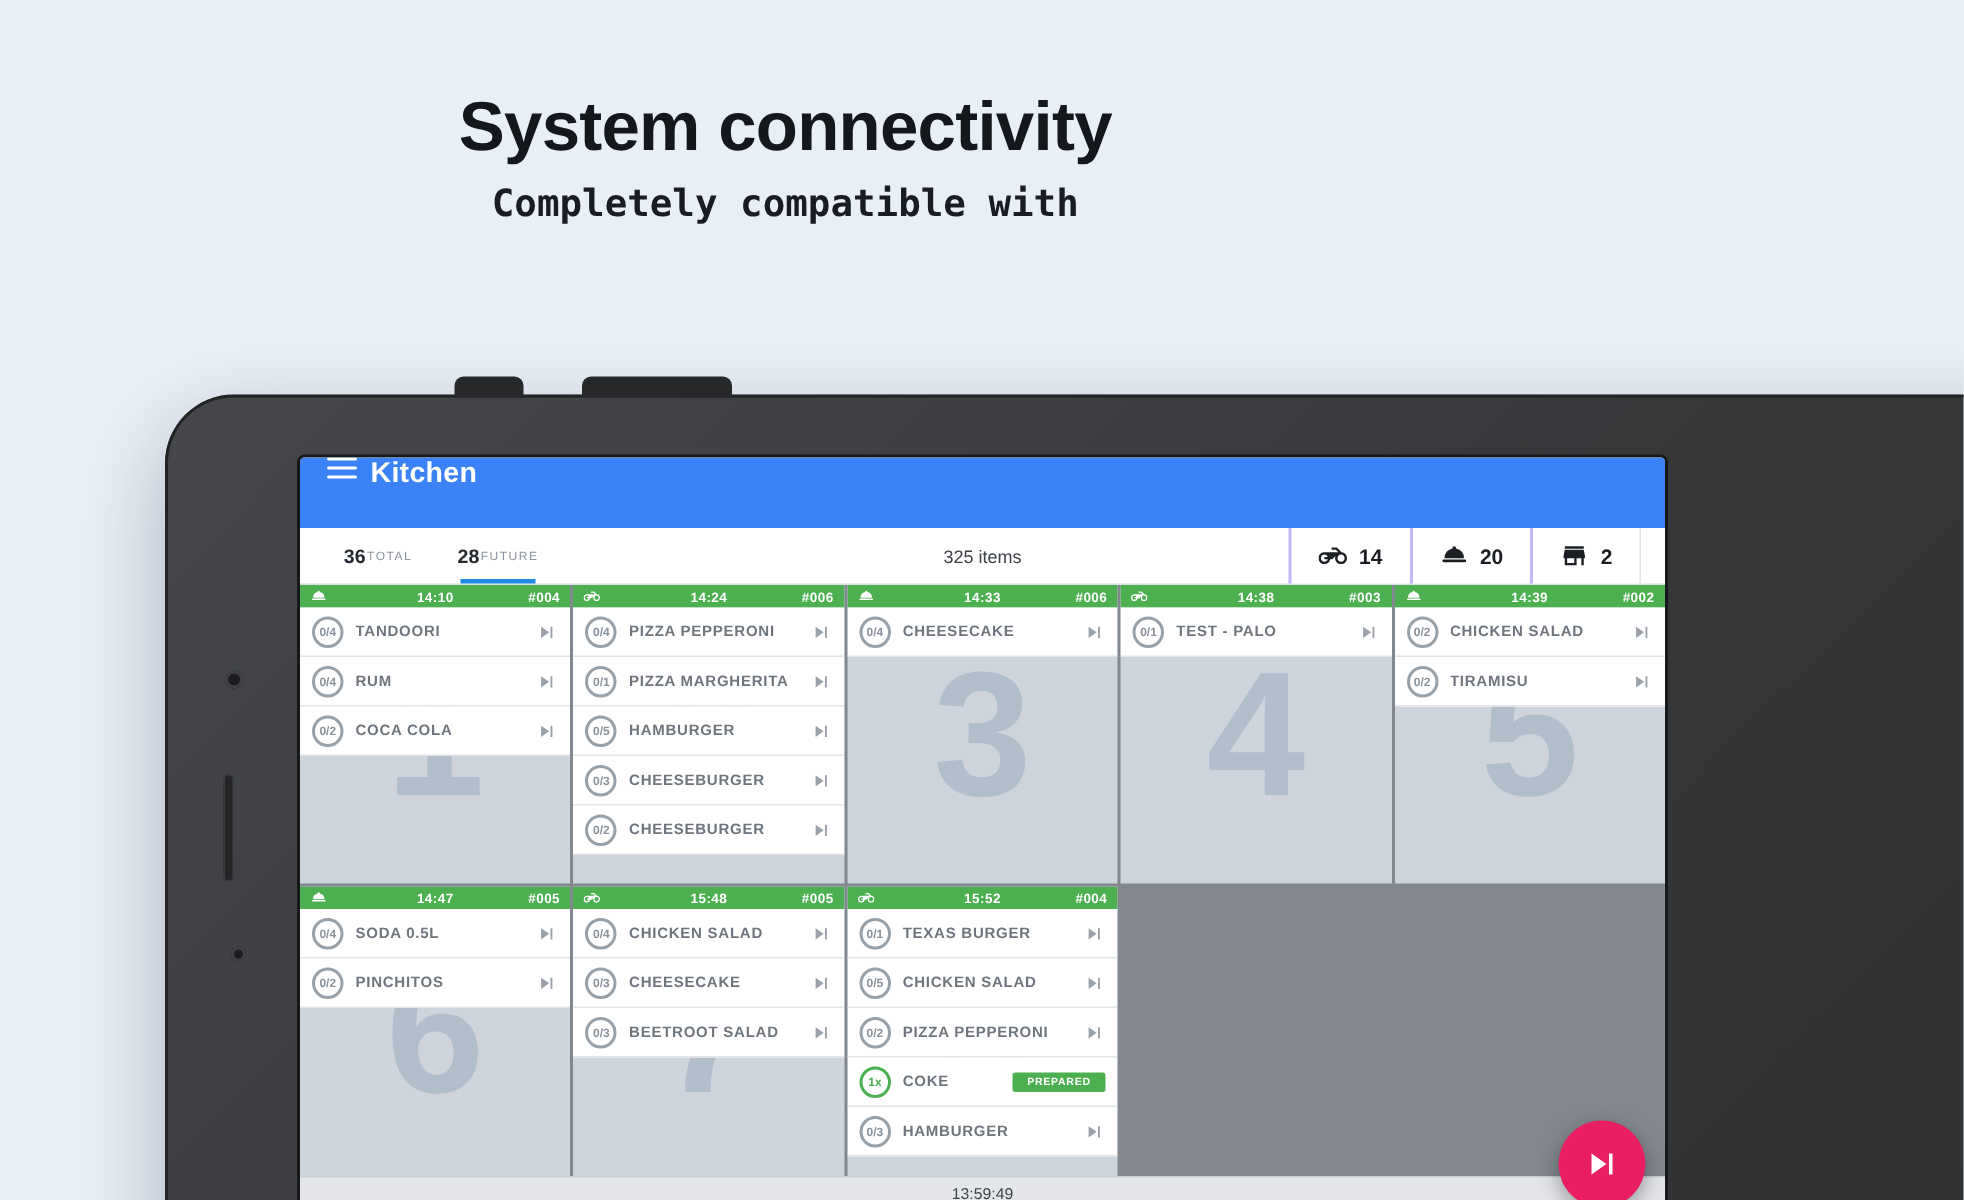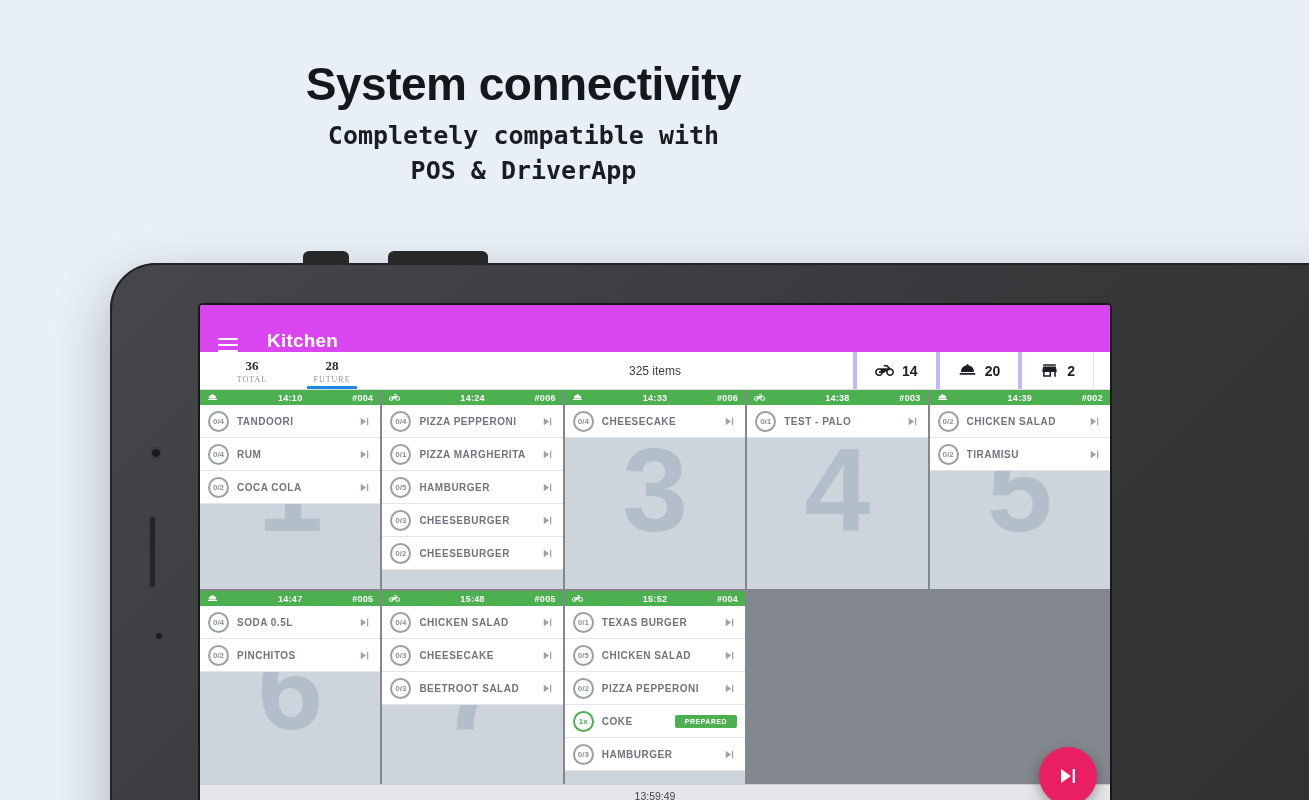--- a/index.html
+++ b/index.html
@@ -33,33 +33,33 @@
   .cam-2{left:44px;top:368px;width:10px;height:10px;}
   .rocker{position:absolute;left:39px;top:253px;width:7px;height:72px;border-radius:4px;background:#232527;box-shadow:inset 0 0 0 1px #3c3e40;}
   
   .screen{
     position:absolute;left:90px;top:42px;width:910px;height:500px;
     background:#ffffff;border-radius:3px;overflow:hidden;
     display:flex;flex-direction:column;
     box-shadow:0 0 0 2px #17181a;
   }
   
-  .app-header{height:47px;flex:none;background:#d946ef;display:flex;align-items:flex-end;gap:29px;padding:0 18px;}
+  .app-header{height:47px;flex:none;background:#3b82f6;display:flex;align-items:flex-start;gap:9px;padding:0 18px;}
   .hamburger{width:20px;display:flex;flex-direction:column;gap:3.5px;cursor:pointer;}
   .hamburger span{display:block;height:2.4px;background:#fff;border-radius:2px;}
   .app-title{color:#fff;font-size:19px;font-weight:700;letter-spacing:.2px;}
   
   .stats-bar{height:37px;flex:none;background:#fff;display:flex;align-items:stretch;position:relative;border-bottom:1px solid #d9dce0;padding-left:12px;}
-  .stat{width:80px;display:flex;flex-direction:column;align-items:center;justify-content:center;gap:1px;position:relative;cursor:pointer;font-family:Liberation Serif, serif;}
+  .stat{width:80px;display:flex;flex-direction:row;align-items:center;justify-content:center;gap:1px;position:relative;cursor:pointer;}
   .stat-value{font-size:13px;font-weight:700;color:#262b31;}
   .stat-label{font-size:8px;color:#8d949c;letter-spacing:1px;}
   .stat.active::after{content:"";position:absolute;left:15px;right:15px;bottom:0;height:3px;background:#1e88e5;}
   .items-count{position:absolute;left:0;right:0;top:0;bottom:0;display:flex;align-items:center;justify-content:center;font-size:12px;color:#3c4147;pointer-events:none;}
   .counters{margin-left:auto;display:flex;align-items:stretch;margin-right:16px;border-right:1px solid #e2e4e7;position:relative;z-index:2;background:#fff;}
-  .counter{display:flex;align-items:center;gap:8px;padding:0 18px;border-left:4px solid #c4b5fd;cursor:pointer;}
+  .counter{display:flex;align-items:center;gap:8px;padding:0 18px;border-left:2px solid #c4b5fd;cursor:pointer;}
   .c-icon{display:flex;}
   .c-icon svg{width:19px;height:19px;fill:#1b1f24;}
   .c-val{font-size:14px;font-weight:700;color:#1b1f24;}
   
   .grid{
     flex:none;height:394px;display:grid;
     grid-template-columns:repeat(5,1fr);grid-template-rows:199px 193px;gap:2px;
     background:#83888e;
   }
   .card{background:#ced4db;position:relative;overflow:hidden;display:flex;flex-direction:column;}
@@ -101,21 +101,20 @@
     box-shadow:0 5px 14px rgba(0,0,0,.35);
   }
   .fab svg{width:28px;height:28px;fill:#ffffff;}
 </style>
 </head>
 <body>
 
 <section class="hero">
   <h1>System connectivity</h1>
   <p class="sub first">Completely compatible with</p>
-  <p class="sub">POS &amp; DriverApp</p>
 </section>
 
 <div class="tablet">
   <div class="tab-btn tab-btn-1"></div>
   <div class="tab-btn tab-btn-2"></div>
   <div class="cam cam-1"></div>
   <div class="rocker"></div>
   <div class="cam cam-2"></div>
 
   <div class="screen">

